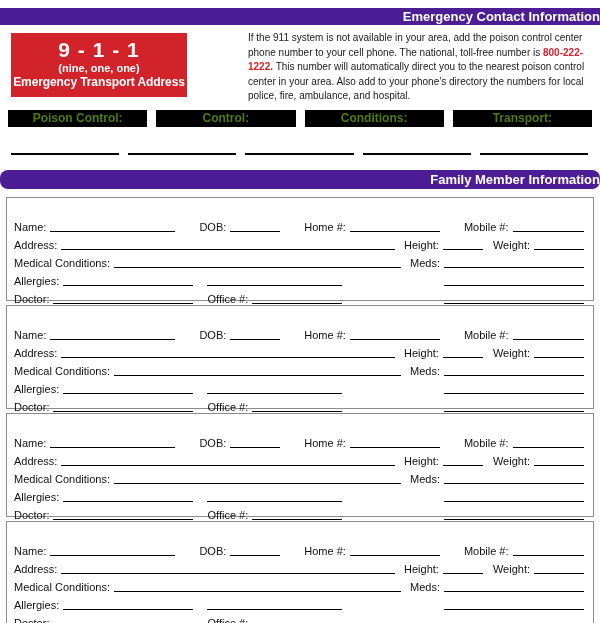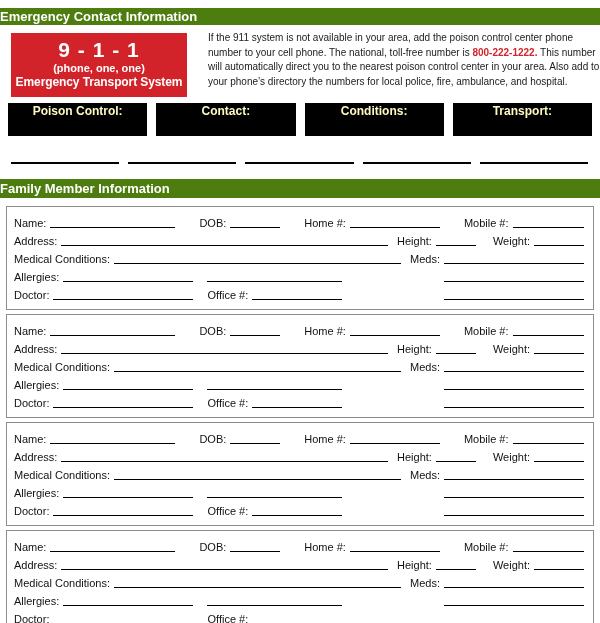--- a/index.html
+++ b/index.html
@@ -5,89 +5,89 @@
   * { margin: 0; padding: 0; box-sizing: border-box; }
   html, body { background: #fff; }
   body {
     width: 600px; height: 623px; overflow: hidden; position: relative;
     font-family: "Liberation Sans", "DejaVu Sans", sans-serif;
     color: #111;
   }
 
   
   .bar {
-    background: #4d7c0f; color: #fff; text-align: left;
+    background: #4c1d95; color: #fff; text-align: right;
     font-weight: bold; font-size: 13px;
   }
   .bar-top    { margin-top: 8px;  height: 17px; line-height: 17px; }
-  .bar-family { margin-top: 15px; height: 19px; line-height: 19px; }
-
-  
-  .intro { display: flex; margin-top: 8px; align-items: flex-start; }
+  .bar-family { margin-top: 15px; height: 19px; line-height: 19px; border-radius: 8px; }
+
+  
+  .intro { display: flex; margin-top: 8px; align-items: flex-start; gap: 40px; }
   .badge-911 {
     margin-left: 11px; width: 176px; height: 64px; flex: 0 0 176px;
     color: #fff; text-align: center; padding-top: 5px;
   }
   .badge-number  { font-size: 21px; font-weight: bold; line-height: 24px; letter-spacing: 1px; }
   .badge-sub     { font-size: 11px; font-weight: bold; line-height: 13px; }
   .badge-caption { font-size: 12px; font-weight: bold; line-height: 15px; letter-spacing: -0.1px; }
   .intro-text {
     margin-left: 21px; margin-top: -2px; width: 402px;
     font-size: 10px; line-height: 14.6px; color: #1a1a1a;
   }
   .phone-red { font-weight: bold; }
 
   
   .contact-row { display: flex; gap: 9px; margin: 6px 8px 0 8px; }
   .contact-box {
-    flex: 1; background: #000; color: #fef9c3; height: 33px; line-height: 17px;
+    flex: 1; background: #000; color: #4d7c0f; height: 17px; line-height: 17px;
     text-align: center; font-weight: bold; font-size: 12px;
   }
   .contact-lines { display: flex; gap: 9px; margin: 26px 12px 0 11px; }
   .contact-blank { flex: 1; border-bottom: 2px solid #000; height: 2px; }
 
   
   #family-blocks { margin-top: 8px; }
   .member-block {
     margin: 0 6px 4px 6px; border: 1px solid #8c8c8c;
-    padding: 6px 9px 5px 7px; height: 104px;
+    padding: 19px 9px 5px 7px; height: 104px;
   }
   .frow { display: flex; align-items: flex-end; height: 18px; font-size: 11px; }
   .lbl { white-space: nowrap; line-height: 15px; }
   .ln  { border-bottom: 1px solid #000; height: 0; margin-bottom: 3px; margin-left: 4px; }
   .ln.grow { flex: 1; }
   .spacer { flex: 1; }
   .g6  { margin-left: 9px; }
-  .g10 { margin-left: 17px; }
+  .g10 { margin-left: 10px; }
   .g14 { margin-left: 14px; }
   .g16 { margin-left: 24px; }
   .w40  { width: 40px; }  .w50  { width: 50px; }
   .w90  { width: 90px; }  .w125 { width: 125px; }
   .w130 { width: 130px; } .w135 { width: 135px; }
   .w140 { width: 140px; }
 </style>
 </head>
 <body>
 
 <div class="bar bar-top">
   <span>Emergency Contact Information</span>
 </div>
 
 <div class="intro">
   <div class="badge-911" style="background-color: rgb(210, 35, 42);">
     <div class="badge-number">9 - 1 - 1</div>
-    <div class="badge-sub">(phone, one, one)</div>
-    <div class="badge-caption">Emergency Transport System</div>
+    <div class="badge-sub">(nine, one, one)</div>
+    <div class="badge-caption">Emergency Transport Address</div>
   </div>
   <p class="intro-text"><span>If the 911 system is not available in your area, add the poison control center phone number to your cell phone. The national, toll-free number is </span><span class="phone-red" style="color: rgb(210, 35, 42);">800-222-1222.</span><span> This number will automatically direct you to the nearest poison control center in your area. Also add to your phone’s directory the numbers for local police, fire, ambulance, and hospital.</span></p>
 </div>
 
 <div class="contact-row">
   <div class="contact-box">Poison Control:</div>
-  <div class="contact-box">Contact:</div>
+  <div class="contact-box">Control:</div>
   <div class="contact-box">Conditions:</div>
   <div class="contact-box">Transport:</div>
 </div>
 <div class="contact-lines">
   <div class="contact-blank"></div>
   <div class="contact-blank"></div>
   <div class="contact-blank"></div>
   <div class="contact-blank"></div>
   <div class="contact-blank"></div>
 </div>

